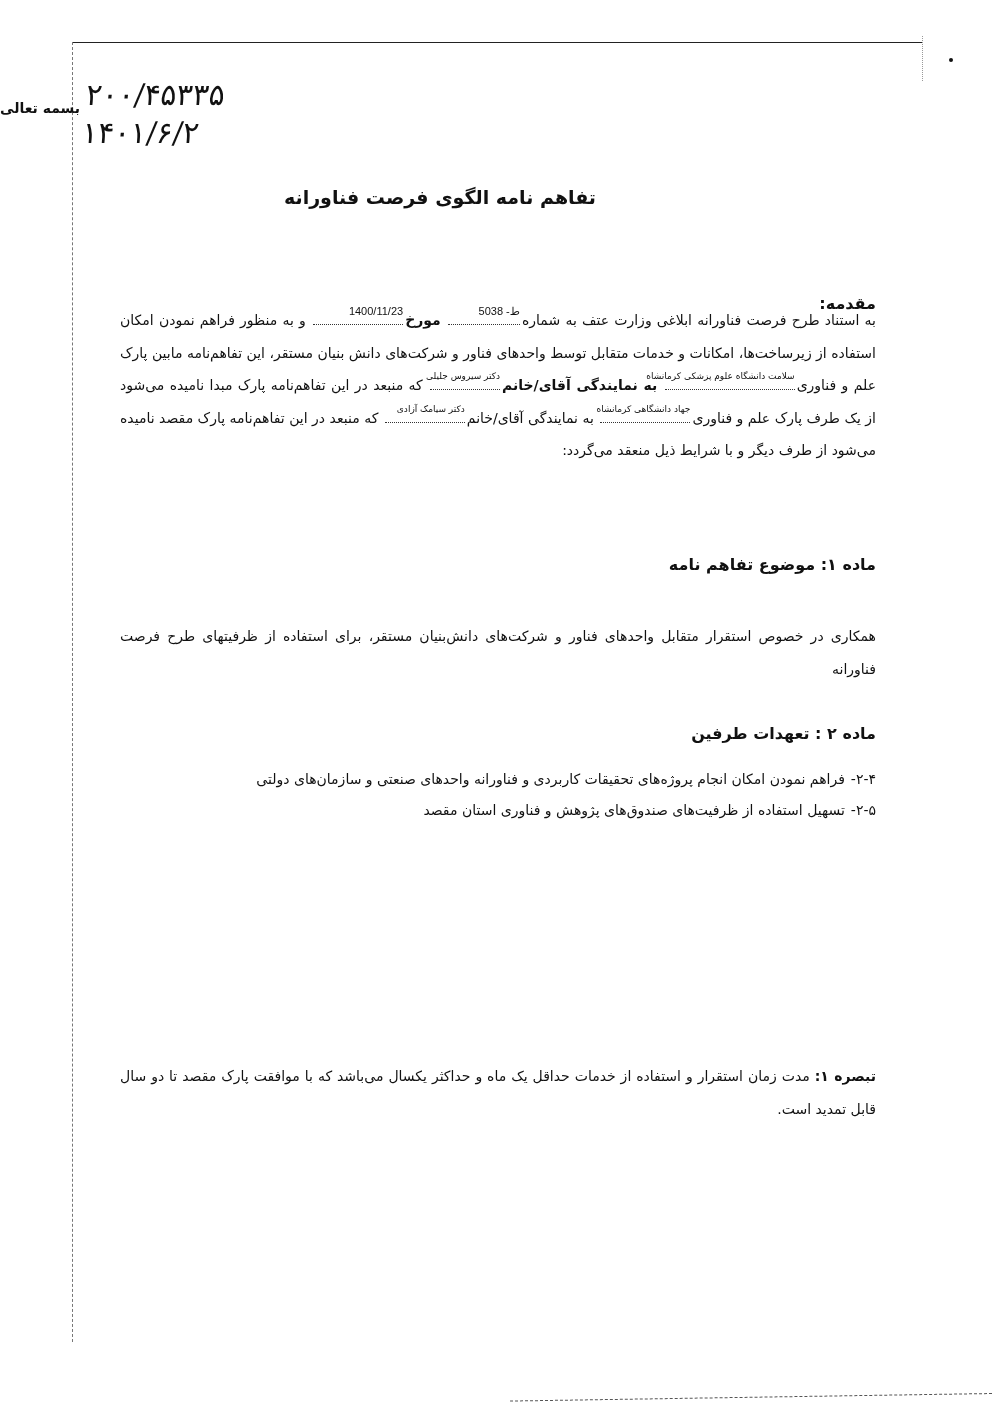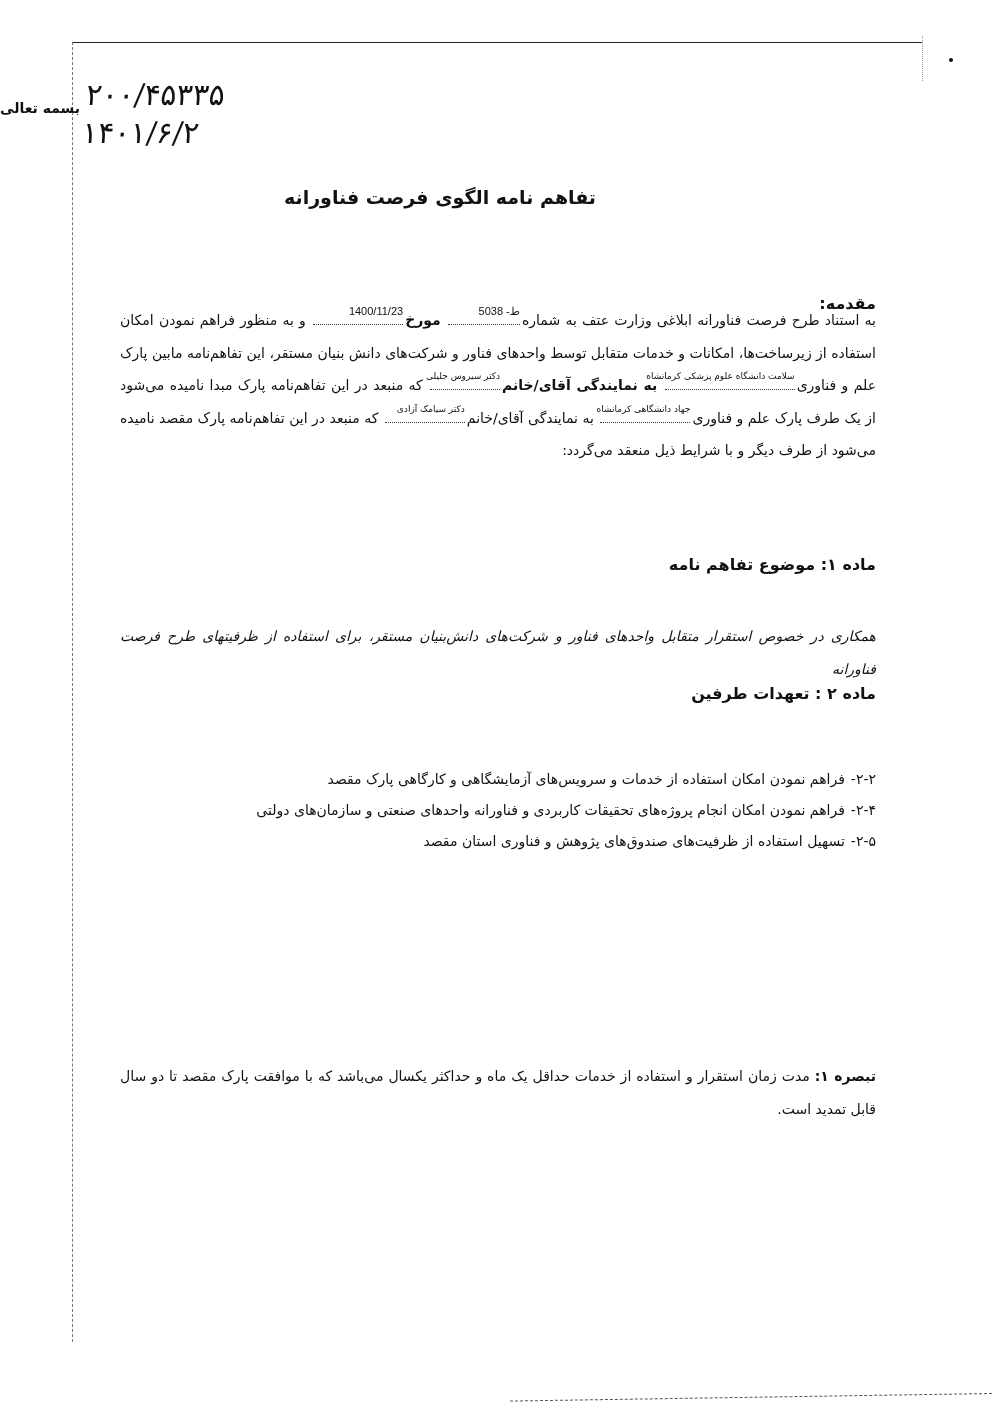--- a/index.html
+++ b/index.html
@@ -90,25 +90,24 @@
   <span>به استناد طرح فرصت فناورانه ابلاغی وزارت عتف به شماره</span><span class="fill" style="min-width:72px;"><span class="note num">ط- 5038</span></span>
   <span class="bold">مورخ</span><span class="fill" style="min-width:90px;"><span class="note num">1400/11/23</span></span>
   <span>و به منظور فراهم نمودن امکان استفاده از زیرساخت‌ها، امکانات و خدمات متقابل توسط واحدهای فناور و شرکت‌های دانش بنیان مستقر، این تفاهم‌نامه مابین پارک علم و فناوری</span><span class="fill" style="min-width:130px;"><span class="note">سلامت دانشگاه علوم پزشکی کرمانشاه</span></span>
   <span class="bold">به نمایندگی آقای/خانم</span><span class="fill" style="min-width:70px;"><span class="note">دکتر سیروس جلیلی</span></span>
   <span>که منبعد در این تفاهم‌نامه پارک مبدا نامیده می‌شود از یک طرف پارک علم و فناوری</span><span class="fill" style="min-width:90px;"><span class="note">جهاد دانشگاهی کرمانشاه</span></span>
   <span>به نمایندگی آقای/خانم</span><span class="fill" style="min-width:80px;"><span class="note">دکتر سیامک آزادی</span></span>
   <span>که منبعد در این تفاهم‌نامه پارک مقصد نامیده می‌شود از طرف دیگر و با شرایط ذیل منعقد می‌گردد:</span>
 </div>
 
 <div class="heading" style="top:555px;">ماده ۱: موضوع تفاهم نامه</div>
-<div class="content para" style="top:620px;font-style:italic;">همکاری در خصوص استقرار متقابل واحدهای فناور و شرکت‌های دانش‌بنیان مستقر، برای استفاده از ظرفیتهای طرح فرصت فناورانه</div>
+<div class="content para" style="top:620px;">همکاری در خصوص استقرار متقابل واحدهای فناور و شرکت‌های دانش‌بنیان مستقر، برای استفاده از ظرفیتهای طرح فرصت فناورانه</div>
 
-<div class="heading" style="top:684px;">ماده ۲ : تعهدات طرفین</div>
+<div class="heading" style="top:724px;">ماده ۲ : تعهدات طرفین</div>
 <div class="content" style="top:764px;">
-  <p class="list-item"><span class="num">۲-۲-</span><span>فراهم نمودن امکان استفاده از خدمات و سرویس‌های آزمایشگاهی و کارگاهی پارک مقصد</span></p>
   <p class="list-item"><span class="num">۲-۴-</span><span>فراهم نمودن امکان انجام پروژه‌های تحقیقات کاربردی و فناورانه واحدهای صنعتی و سازمان‌های دولتی</span></p>
   <p class="list-item"><span class="num">۲-۵-</span><span>تسهیل استفاده از ظرفیت‌های صندوق‌های پژوهش و فناوری استان مقصد</span></p>
 </div>
 
 <div class="content para" style="top:1060px;">
   <span class="bold">تبصره ۱:</span>
   <span>مدت زمان استقرار و استفاده از خدمات حداقل یک ماه و حداکثر یکسال می‌باشد که با موافقت پارک مقصد تا دو سال قابل تمدید است.</span>
 </div>
 
 </body></html>

